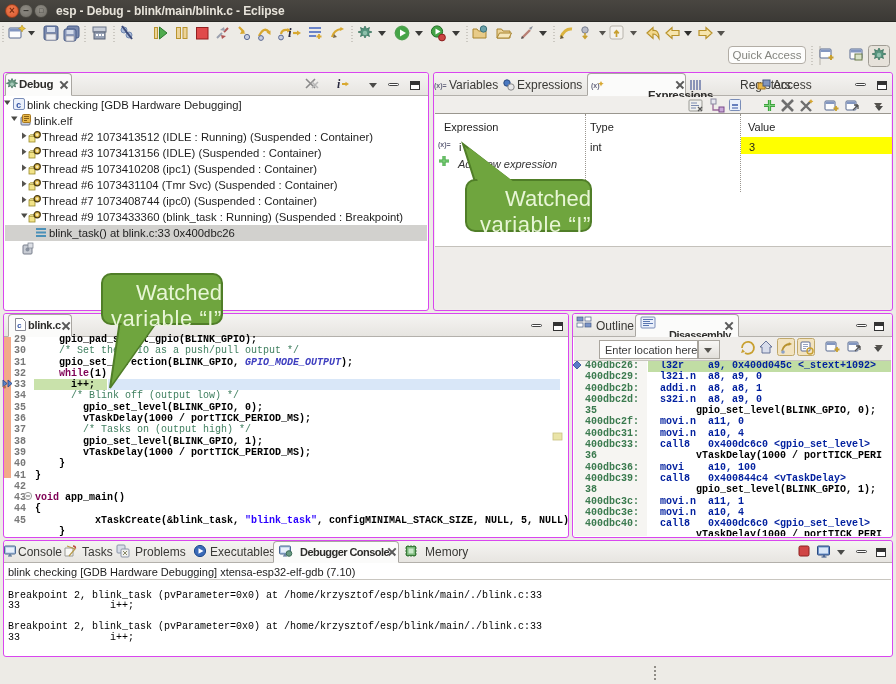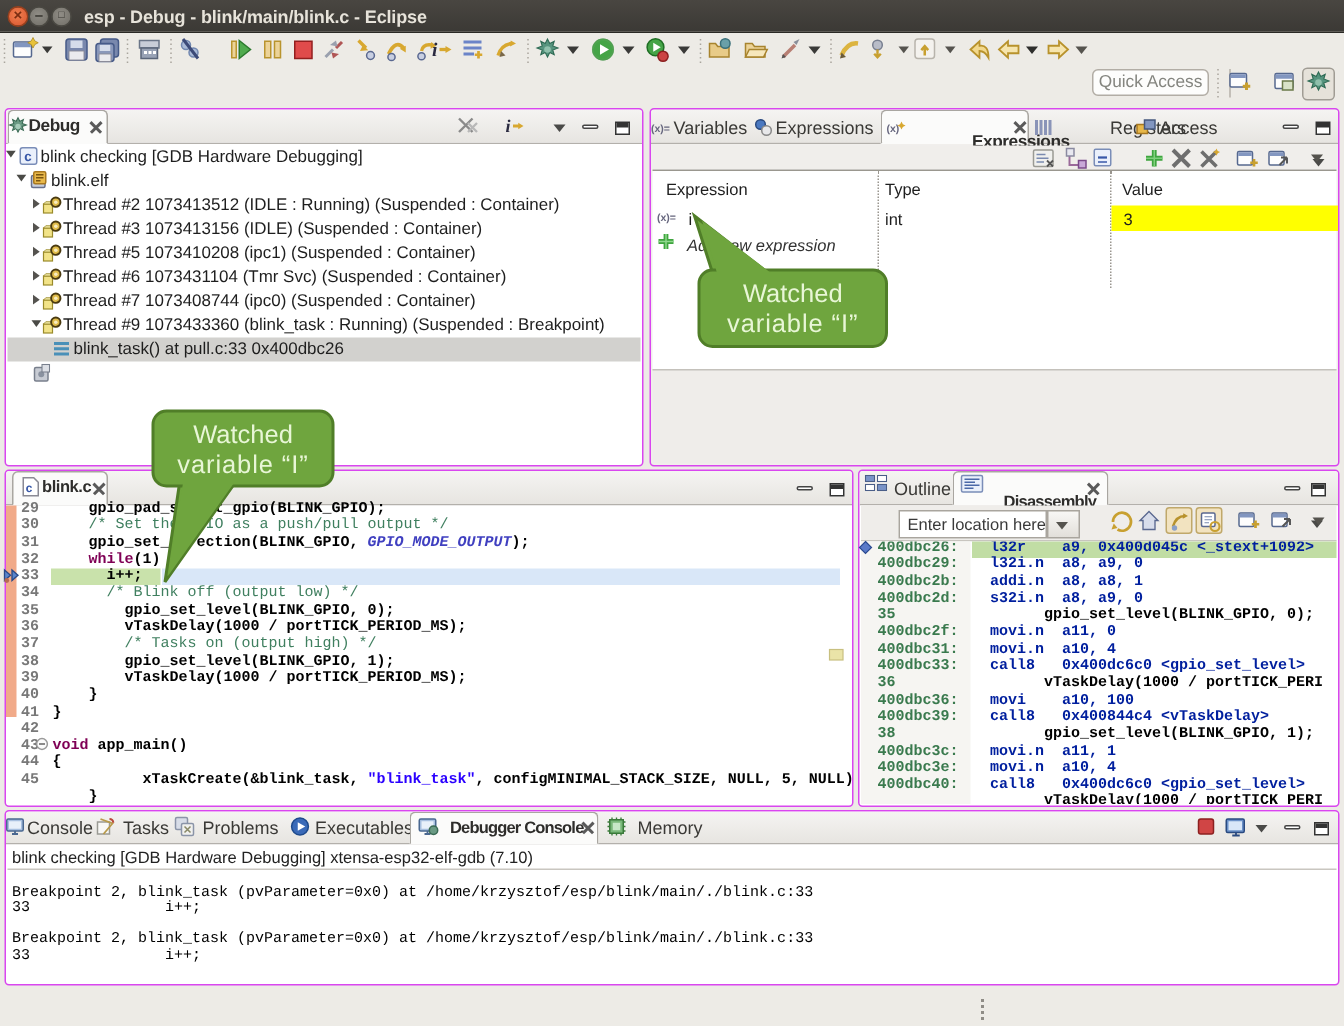--- a/index.html
+++ b/index.html
@@ -17,21 +17,21 @@
 .t11{font-size:11px;color:#1e1e1e;}
 #dtree .t11{font-size:11.3px;}
 .min{position:absolute;width:11px;height:3px;border:1px solid #444;background:#fff;border-radius:2px;}
 .max{position:absolute;width:10px;height:9px;border:1px solid #333;background:#fff;}
 .max:before{content:"";position:absolute;left:0;top:0;right:0;height:3px;background:#333;}
 .xg{position:absolute;width:8px;height:8px;}
 .xg:before,.xg:after{content:"";position:absolute;left:-1px;top:3px;width:10px;height:1.5px;background:#5a5a5a;}
 .xg:before{transform:rotate(45deg);}.xg:after{transform:rotate(-45deg);}
 .dar{position:absolute;width:0;height:0;border-left:4px solid transparent;border-right:4px solid transparent;border-top:5px solid #4a4a48;}
 .vsep{position:absolute;width:1px;border-left:1px dotted #9a968f;}
-.callout{position:absolute;background:#6fa53e;border:2px solid #507e28;border-radius:9px;color:#e8f6d6;text-align:center;font-size:17px;}
+.callout{position:absolute;background:#6fa53e;border:2px solid #507e28;border-radius:9px;color:#e8f6d6;text-align:right;font-size:22px;}
 pre.code{font-family:"Liberation Mono",monospace;font-size:10px;line-height:11.3px;font-weight:bold;position:absolute;white-space:pre;}
 .cmt{color:#3f7f5f;font-weight:normal;}
 .kw{color:#7f0055;}
 .str{color:#2a00ff;}
 .enu{color:#4040c0;font-style:italic;}
 .lnum{color:#787878;font-weight:normal;}
 </style></head>
 <body>
 
 <div id="titlebar">
@@ -258,21 +258,21 @@
     <div class="row" style="top:80px;">
         <span class="tx t11" style="left:37px;top:2px;">Thread #6 1073431104 (Tmr Svc) (Suspended : Container)</span>
       </div>
     <div class="row" style="top:96px;">
         <span class="tx t11" style="left:37px;top:2px;">Thread #7 1073408744 (ipc0) (Suspended : Container)</span>
       </div>
     <div class="row" style="top:112px;">
         <span class="tx t11" style="left:37px;top:2px;">Thread #9 1073433360 (blink_task : Running) (Suspended : Breakpoint)</span>
       </div>
     <div class="row" style="top:128px;background:#d2d1ce;">
-        <span class="tx t11" style="left:44px;top:2px;">blink_task() at pull.c:33 0x400dbc26</span>
+        <span class="tx t11" style="left:44px;top:2px;">blink_task() at blink.c:33 0x400dbc26</span>
       </div>
   </div>
 </div>
 
 <div class="panel" id="exprpanel" style="left:433px;top:72px;width:460px;height:239px;background:#f1efec;">
   <div class="tabbar"></div>
   <span class="tx tabtxtu" style="left:15px;top:5px;">Variables</span>
   <span class="tx tabtxtu" style="left:83px;top:5px;">Expressions</span>
   <div class="tabsel" style="left:153px;width:99px;"></div>
   <span class="tx tabtxt" style="left:174px;top:16px;padding-left:40px;">Expressions</span>

